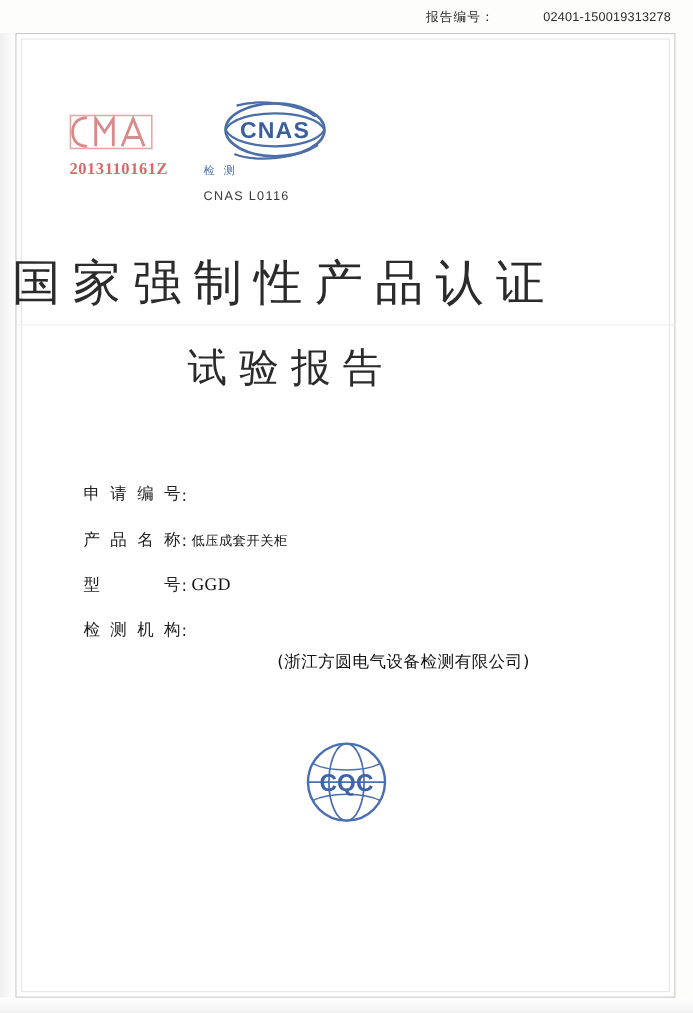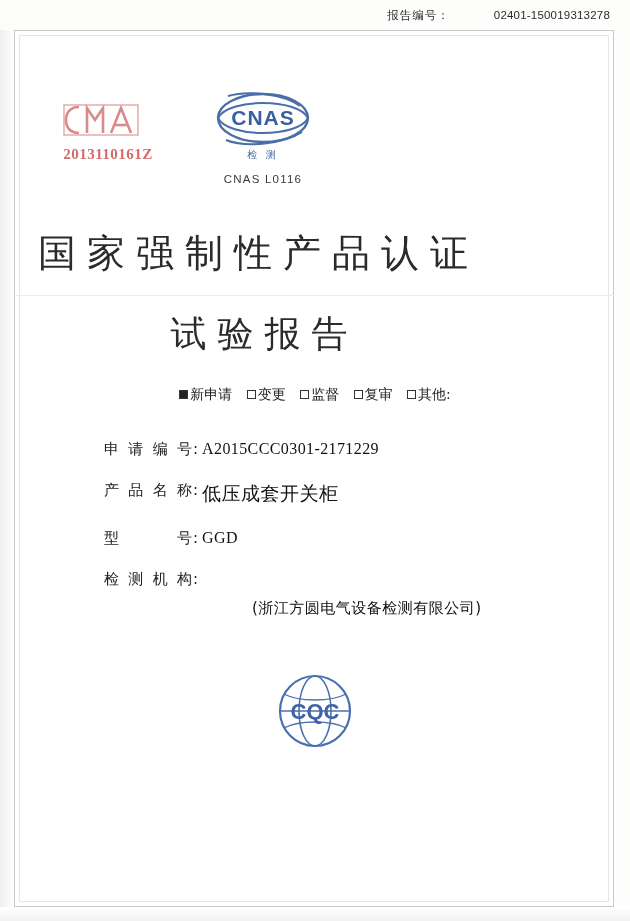--- a/index.html
+++ b/index.html
@@ -85,24 +85,23 @@
     font-family: "Liberation Serif", serif;
     font-weight: bold;
     font-size: 15px;
     color: #d66a6a;
     letter-spacing: 0.5px;
   }
 
   
   .cnas-block {
     position: absolute;
-    left: 198px;
+    left: 185px;
     top: 88px;
     width: 130px;
-    text-align: center;
   }
   .cnas-logo {
     width: 118px;
     height: 66px;
     margin: 0 auto;
     position: relative;
   }
   .cnas-sub {
     font-size: 10px;
     color: #4b6ea8;
@@ -118,21 +117,21 @@
   }
 
   
   .title-main {
     position: absolute;
     left: 0;
     top: 228px;
     width: 506px;
     text-align: center;
     font-family: Liberation Serif, serif;
-    font-size: 38px;
+    font-size: 44px;
     letter-spacing: 11px;
     color: #2b2b2b;
     text-indent: 11px;
     font-weight: 500;
   }
   .title-sub {
     position: absolute;
     left: 0;
     top: 310px;
     width: 518px;
@@ -176,23 +175,23 @@
 
   
   .fields {
     position: absolute;
     left: 0;
     top: 440px;
     width: 630px;
   }
   .field-row {
     display: flex;
-    align-items: flex-start;
+    align-items: flex-end;
     margin-bottom: 22px;
-    padding-left: 104px;
+    padding-left: 76px;
   }
   .field-label {
     font-family: "DejaVu Sans", sans-serif;
     font-size: 15px;
     color: #222;
     white-space: nowrap;
     width: 88px;
     text-align: justify;
     text-align-last: justify;
   }
@@ -204,21 +203,21 @@
   }
   .field-value {
     font-family: "Liberation Serif", serif;
     font-size: 16px;
     color: #111;
     letter-spacing: 0.4px;
     white-space: nowrap;
   }
   .field-value.cjk {
     font-family: "DejaVu Sans", sans-serif;
-    font-size: 19px;
+    font-size: 12px;
     letter-spacing: 0.5px;
   }
   .field-second-line {
     padding-left: 252px;
     margin-top: -12px;
     margin-bottom: 20px;
     font-family: "DejaVu Sans", sans-serif;
     font-size: 15px;
     color: #111;
     letter-spacing: 0.5px;
@@ -304,34 +303,26 @@
         <text x="59" y="37" text-anchor="middle" font-family="Liberation Sans, sans-serif" font-size="21" font-weight="bold" fill="#3a5f9e" letter-spacing="1">CNAS</text>
       </svg>
     </div>
     <div class="cnas-sub">检 测</div>
     <div class="cnas-id">CNAS L0116</div>
   </div>
 
   <div class="title-main">国家强制性产品认证</div>
   <div class="title-sub">试验报告</div>
 
-  <div class="check-row">
-    <span class="check-item"><span class="box filled"></span><span>新申请</span></span>
-    <span class="check-item"><span class="box"></span><span>变更</span></span>
-    <span class="check-item"><span class="box"></span><span>监督</span></span>
-    <span class="check-item"><span class="box"></span><span>复审</span></span>
-    <span class="check-item"><span class="box"></span><span>其他:</span></span>
-  </div>
 
   <div class="fields">
 
     <div class="field-row">
       <span class="field-label">申请编号</span>
       <span class="field-colon">:</span>
-      <span class="field-value">A2015CCC0301-2171229</span>
     </div>
 
     <div class="field-row">
       <span class="field-label">产品名称</span>
       <span class="field-colon">:</span>
       <span class="field-value cjk">低压成套开关柜</span>
     </div>
 
     <div class="field-row">
       <span class="field-label">型　　号</span>

